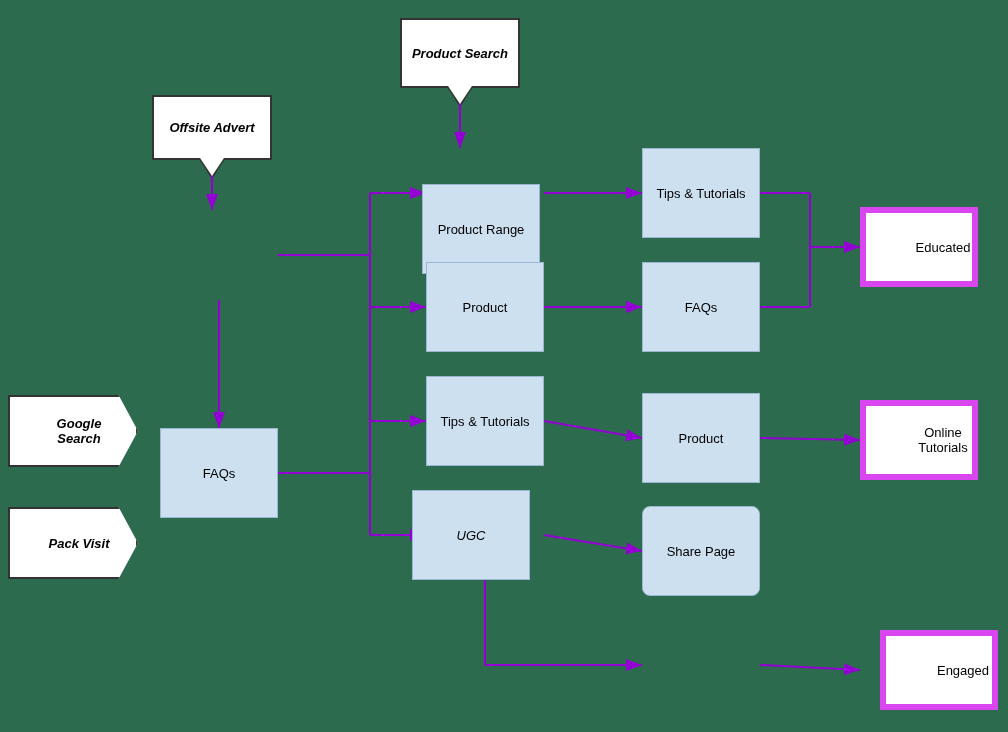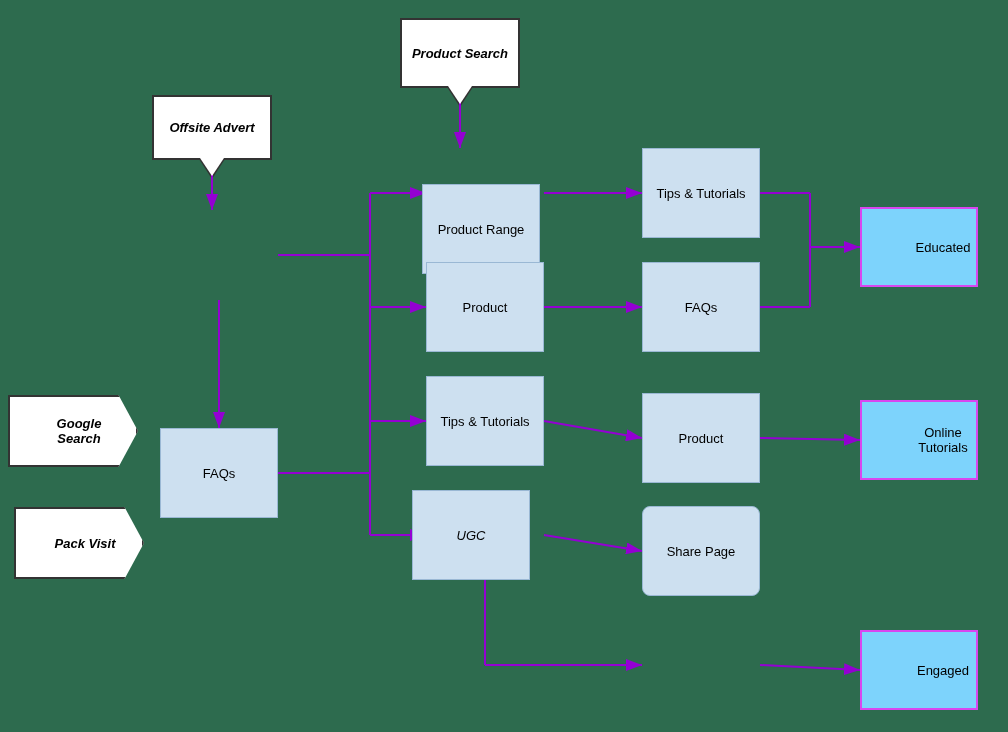--- a/index.html
+++ b/index.html
@@ -40,22 +40,22 @@
     }
 
     
     .node-blue {
       background-color: #cde0f0;
       border: 1px solid #9ab8d4;
     }
 
     
     .node-cream {
-      background-color: #7dd3fc;
-      border: 2px solid #d946ef;
+      background-color: #ffffff;
+      border: 6px solid #d946ef;
       padding-left: 48px;
     }
 
     
     .node-bubble {
       background-color: #ffffff;
       border: 2px solid #333;
       position: absolute;
       display: flex;
       align-items: center;
@@ -170,21 +170,21 @@
 
 
   <div class="node node-blue" style="left:160px; top:428px; width:118px; height:90px;">
     <span>FAQs</span>
   </div>
 
   <div class="node-arrow-right" style="left:8px; top:395px; width:130px; height:72px;">
     <span style="padding-right:15px;">Google Search</span>
   </div>
 
-  <div class="node-arrow-right" style="left:14px; top:507px; width:130px; height:72px;text-align:right;">
+  <div class="node-arrow-right" style="left:8px; top:507px; width:130px; height:72px;text-align:right;">
     <span style="padding-right:15px;">Pack Visit</span>
   </div>
 
   <div class="node node-blue" style="left:422px; top:148px; width:118px; height:90px;margin-top:36px;">
     <span>Product Range</span>
   </div>
 
   <div class="node node-blue" style="left:426px; top:262px; width:118px; height:90px;">
     <span>Product</span>
   </div>
@@ -215,17 +215,17 @@
 
 
   <div class="node node-cream" style="left:860px; top:207px; width:118px; height:80px;">
     <span>Educated</span>
   </div>
 
   <div class="node node-cream" style="left:860px; top:400px; width:118px; height:80px;">
     <span>Online Tutorials</span>
   </div>
 
-  <div class="node node-cream" style="left:860px; top:630px; width:118px; height:80px;">
+  <div class="node node-cream" style="left:880px; top:630px; width:118px; height:80px;">
     <span>Engaged</span>
   </div>
 
 </div>
 
 </body></html>

